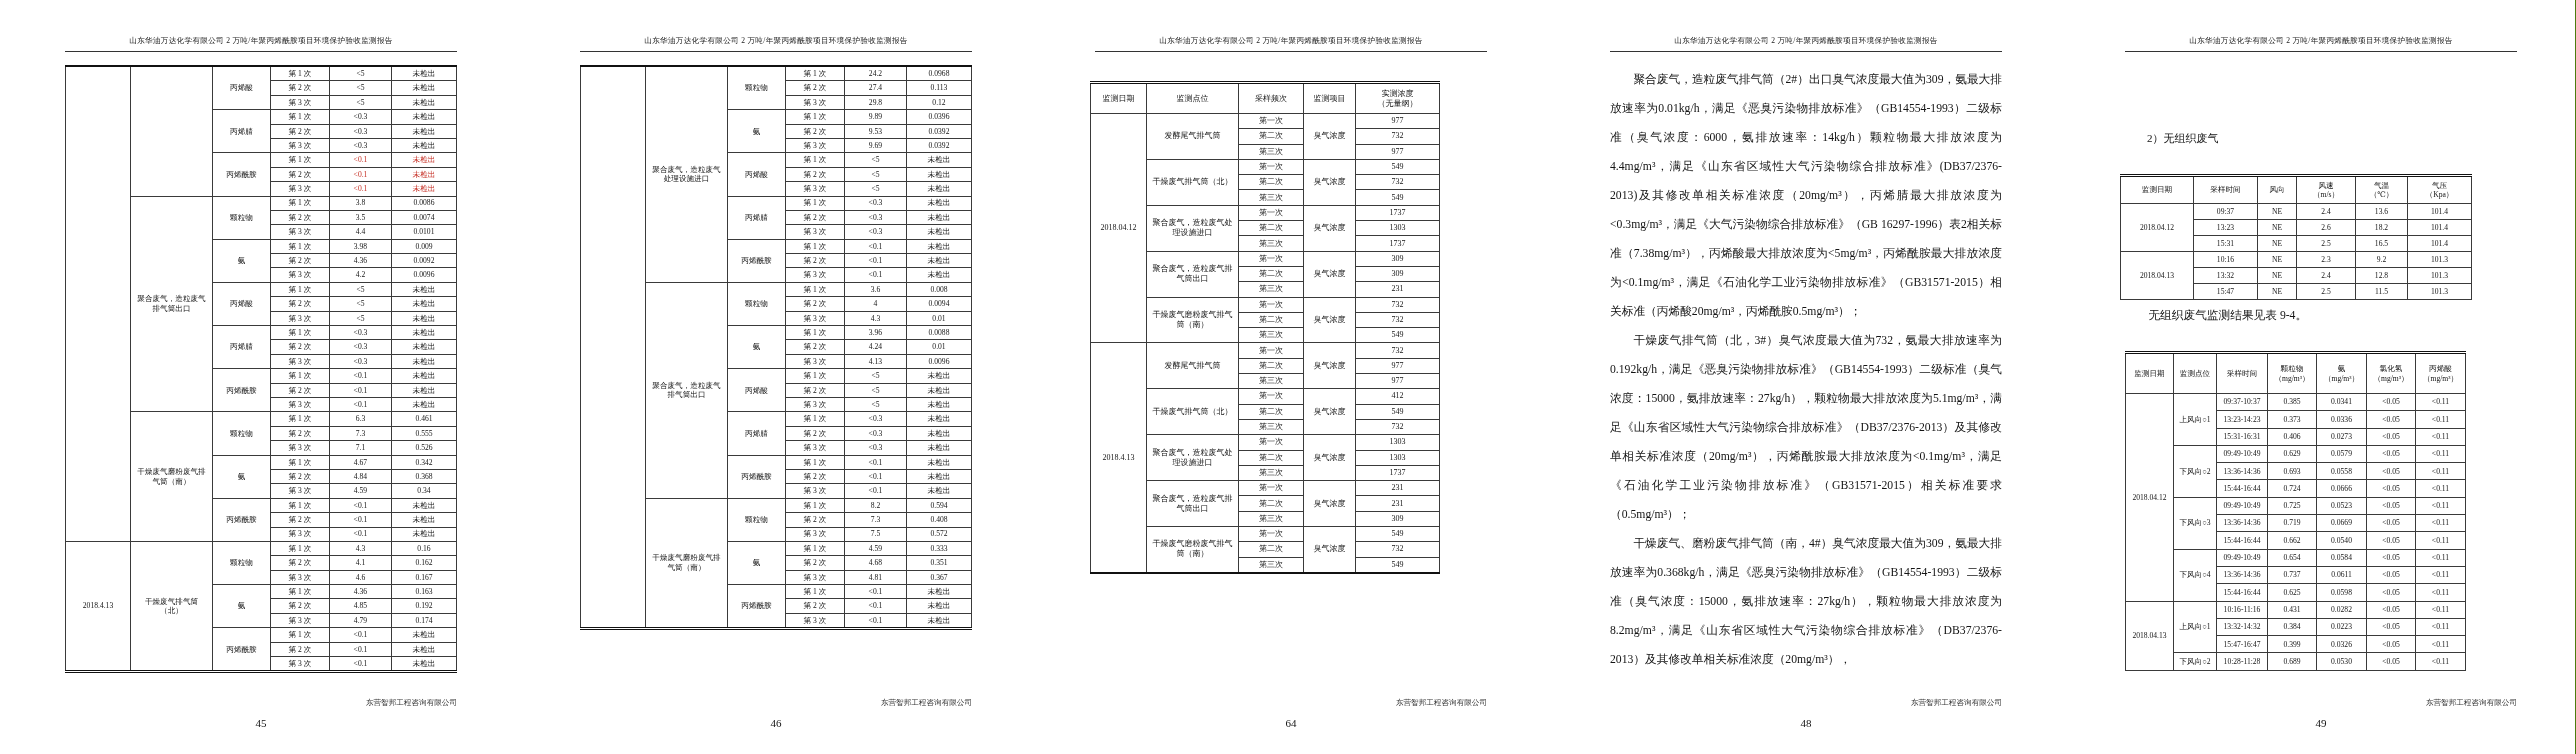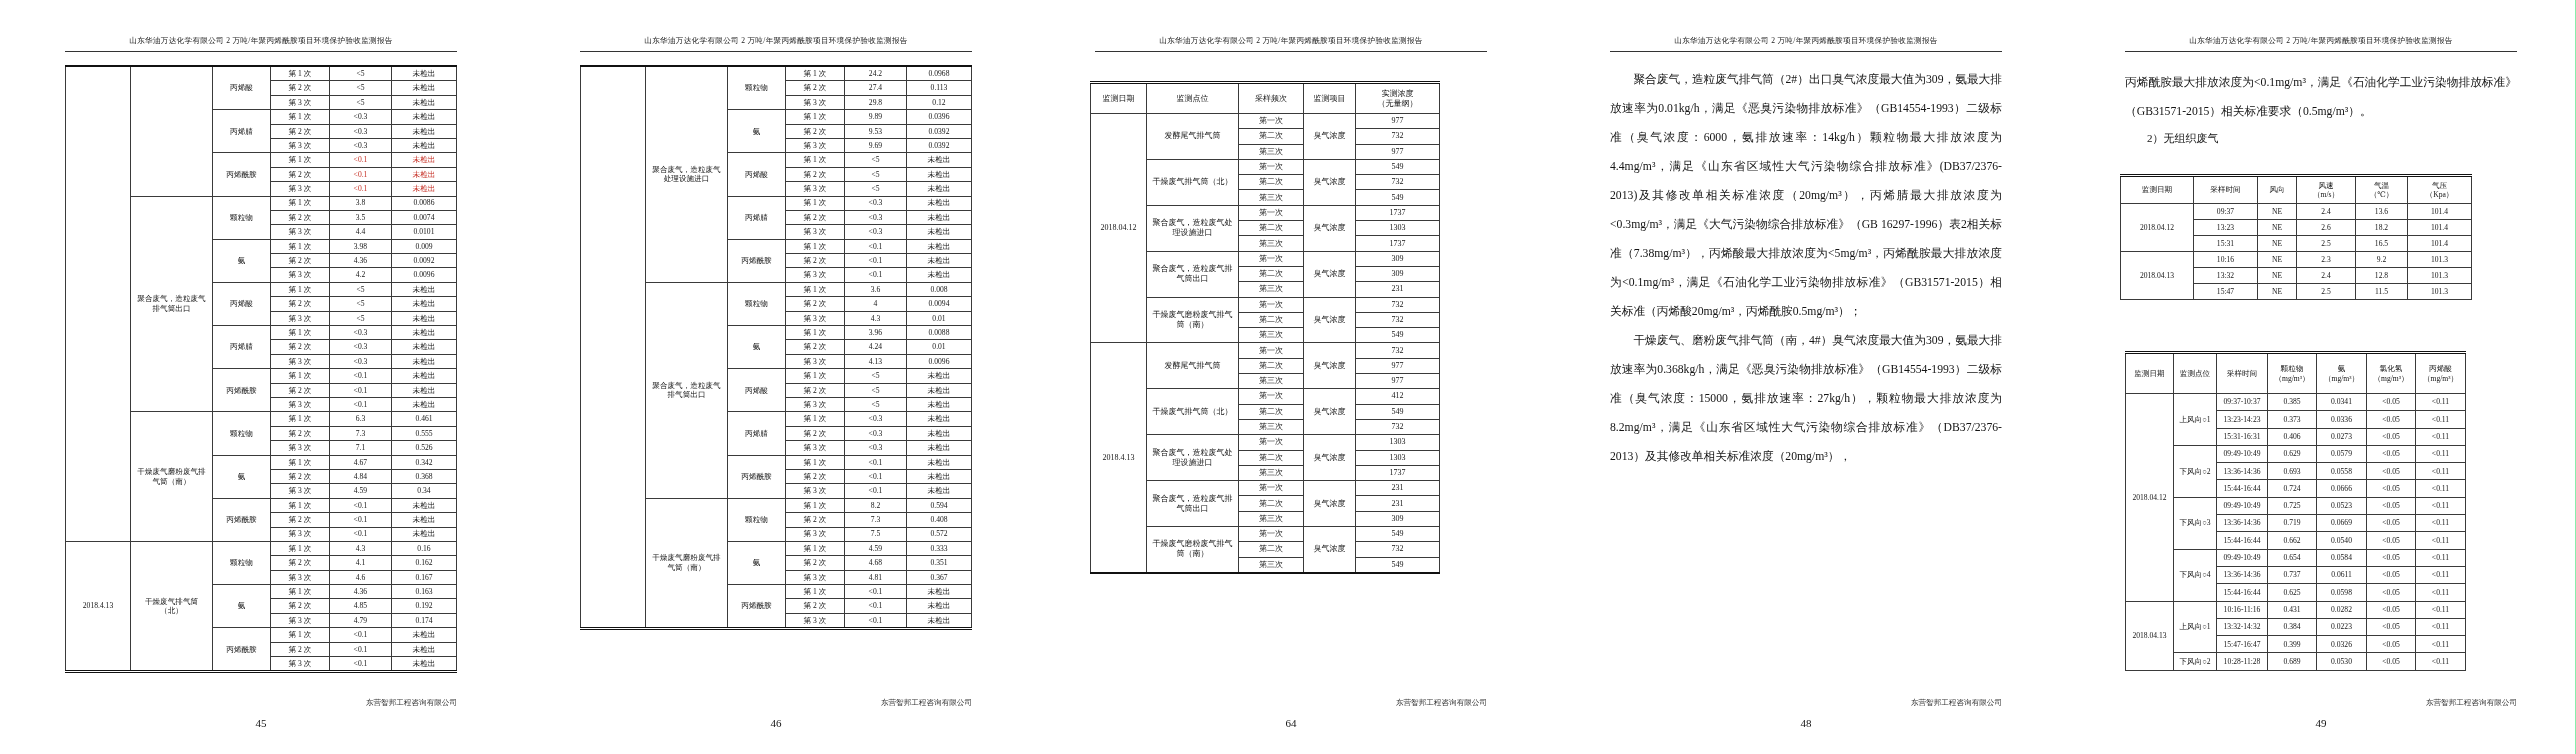--- a/index.html
+++ b/index.html
@@ -1,17 +1,17 @@
 <!DOCTYPE html>
 <html style="font-size:14.3px"><head>
 <meta charset="utf-8">
 <style>
   html,body{margin:0;padding:0;background:#ffffff;}
   body{width:2576px;height:755px;font-family:"Liberation Serif","DejaVu Serif",serif;color:#141414;}
-  .canvas{display:flex;width:2576px;height:755px;background:#86efac;}
+  .canvas{display:flex;width:2576px;height:755px;background:#4d7c0f;}
   .page{position:relative;width:515px;height:755px;background:#fff;overflow:hidden;}
   .page-header{position:absolute;top:36px;left:65px;width:392px;text-align:center;font-size:7.6px;
     color:#222;border-bottom:1.1px solid #333;padding-bottom:4.5px;letter-spacing:0.3px;}
   .page-number{position:absolute;top:717px;left:65px;width:392px;text-align:center;font-size:11px;}
   .page-footer{position:absolute;top:698px;left:65px;width:392px;text-align:right;font-size:7.6px;color:#333;}
   table{border-collapse:collapse;table-layout:fixed;position:absolute;background:#fff;}
   td,th{border:0.9px solid #3a3a3a;text-align:center;vertical-align:middle;padding:0 1.8px;overflow:hidden;
     font-weight:normal;line-height:1.25;}
   .tableA{left:65px;top:65px;width:392px;border-top:2.2px solid #111;border-bottom:3.6px double #111;}
   .tableA td{height:13.4px;font-size:7.6px;}
@@ -682,31 +682,29 @@
         </tbody>
     </table>
     <div class="page-number">64</div>
     <div class="page-footer">东营智邦工程咨询有限公司</div>
   </div>
 
   <div class="page">
     <div class="page-header">山东华油万达化学有限公司 2 万吨/年聚丙烯酰胺项目环境保护验收监测报告</div>
     <div class="body-text" style="top:65px;">
       <p>聚合废气，造粒废气排气筒（2#）出口臭气浓度最大值为309，氨最大排放速率为0.01kg/h，满足《恶臭污染物排放标准》（GB14554-1993）二级标准（臭气浓度：6000，氨排放速率：14kg/h）颗粒物最大排放浓度为4.4mg/m³，满足《山东省区域性大气污染物综合排放标准》(DB37/2376-2013)及其修改单相关标准浓度（20mg/m³），丙烯腈最大排放浓度为&lt;0.3mg/m³，满足《大气污染物综合排放标准》（GB 16297-1996）表2相关标准（7.38mg/m³），丙烯酸最大排放浓度为&lt;5mg/m³，丙烯酰胺最大排放浓度为&lt;0.1mg/m³，满足《石油化学工业污染物排放标准》（GB31571-2015）相关标准（丙烯酸20mg/m³，丙烯酰胺0.5mg/m³）；</p>
+      <p>干燥废气排气筒（北，3#）臭气浓度最大值为732，氨最大排放速率为0.192kg/h，满足《恶臭污染物排放标准》（GB14554-1993）二级标准（臭气浓度：15000，氨排放速率：27kg/h），颗粒物最大排放浓度为5.1mg/m³，满足《山东省区域性大气污染物综合排放标准》（DB37/2376-2013）及其修改单相关标准浓度（20mg/m³），丙烯酰胺最大排放浓度为&lt;0.1mg/m³，满足《石油化学工业污染物排放标准》（GB31571-2015）相关标准要求（0.5mg/m³）；</p>
       <p>干燥废气、磨粉废气排气筒（南，4#）臭气浓度最大值为309，氨最大排放速率为0.368kg/h，满足《恶臭污染物排放标准》（GB14554-1993）二级标准（臭气浓度：15000，氨排放速率：27kg/h），颗粒物最大排放浓度为8.2mg/m³，满足《山东省区域性大气污染物综合排放标准》（DB37/2376-2013）及其修改单相关标准浓度（20mg/m³），</p>
     </div>
     <div class="page-number">48</div>
     <div class="page-footer">东营智邦工程咨询有限公司</div>
   </div>
 
   <div class="page">
     <div class="page-header">山东华油万达化学有限公司 2 万吨/年聚丙烯酰胺项目环境保护验收监测报告</div>
-    <div class="body-text" style="top:68px;">
-      <p class="noindent">丙烯酰胺最大排放浓度为&lt;0.1mg/m³，满足《石油化学工业污染物排放标准》（GB31571-2015）相关标准要求（0.5mg/m³）。</p>
-    </div>
     <div class="section-heading" style="top:131px;">2）无组织废气</div>
     <div class="table-title" style="top:156px;">表 9-3　无组织废气采样情况表</div>
     <table class="tableC">
       <colgroup>
           <col style="width:73px">
           <col style="width:64px">
           <col style="width:39px">
           <col style="width:59px">
           <col style="width:52px">
           <col style="width:64px">
@@ -764,20 +762,23 @@
           </tr>
           <tr>
             <td>15:47</td>
             <td>NE</td>
             <td>2.5</td>
             <td>11.5</td>
             <td>101.3</td>
           </tr>
         </tbody>
     </table>
+    <div class="body-text" style="top:301px;">
+      <p>无组织废气监测结果见表 9-4。</p>
+    </div>
     <div class="table-title" style="top:333px;">表 9-4　无组织废气排放监测结果汇总表（a）</div>
     <table class="tableD">
       <colgroup>
           <col style="width:48px">
           <col style="width:43px">
           <col style="width:51px">
           <col style="width:49px">
           <col style="width:50px">
           <col style="width:49px">
           <col style="width:50px">

